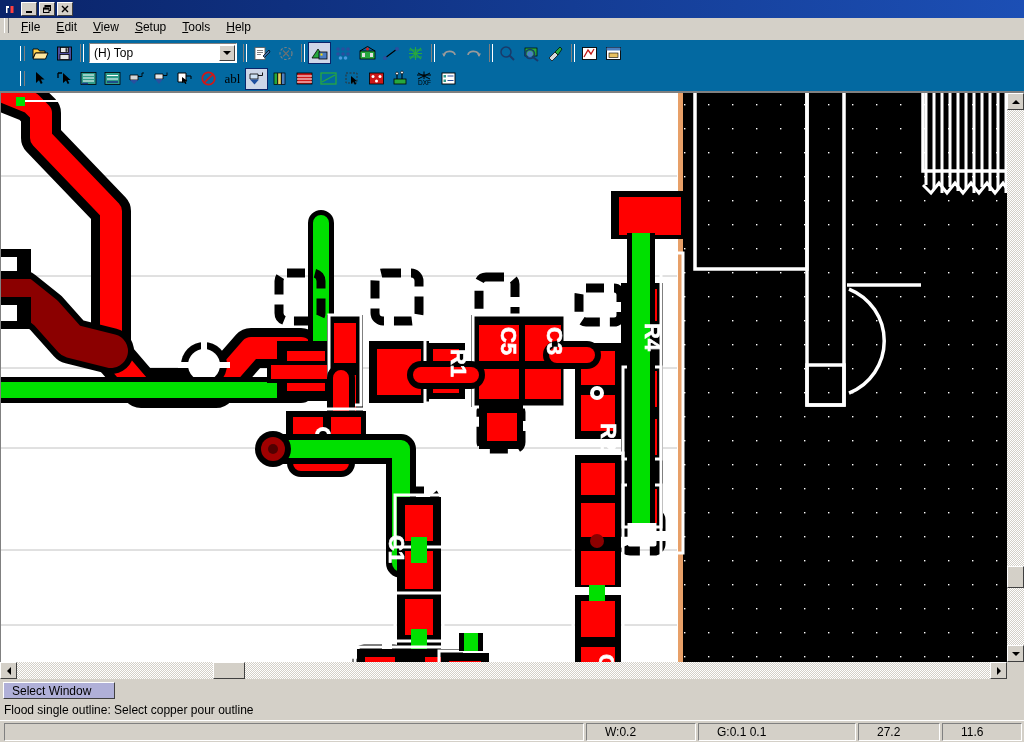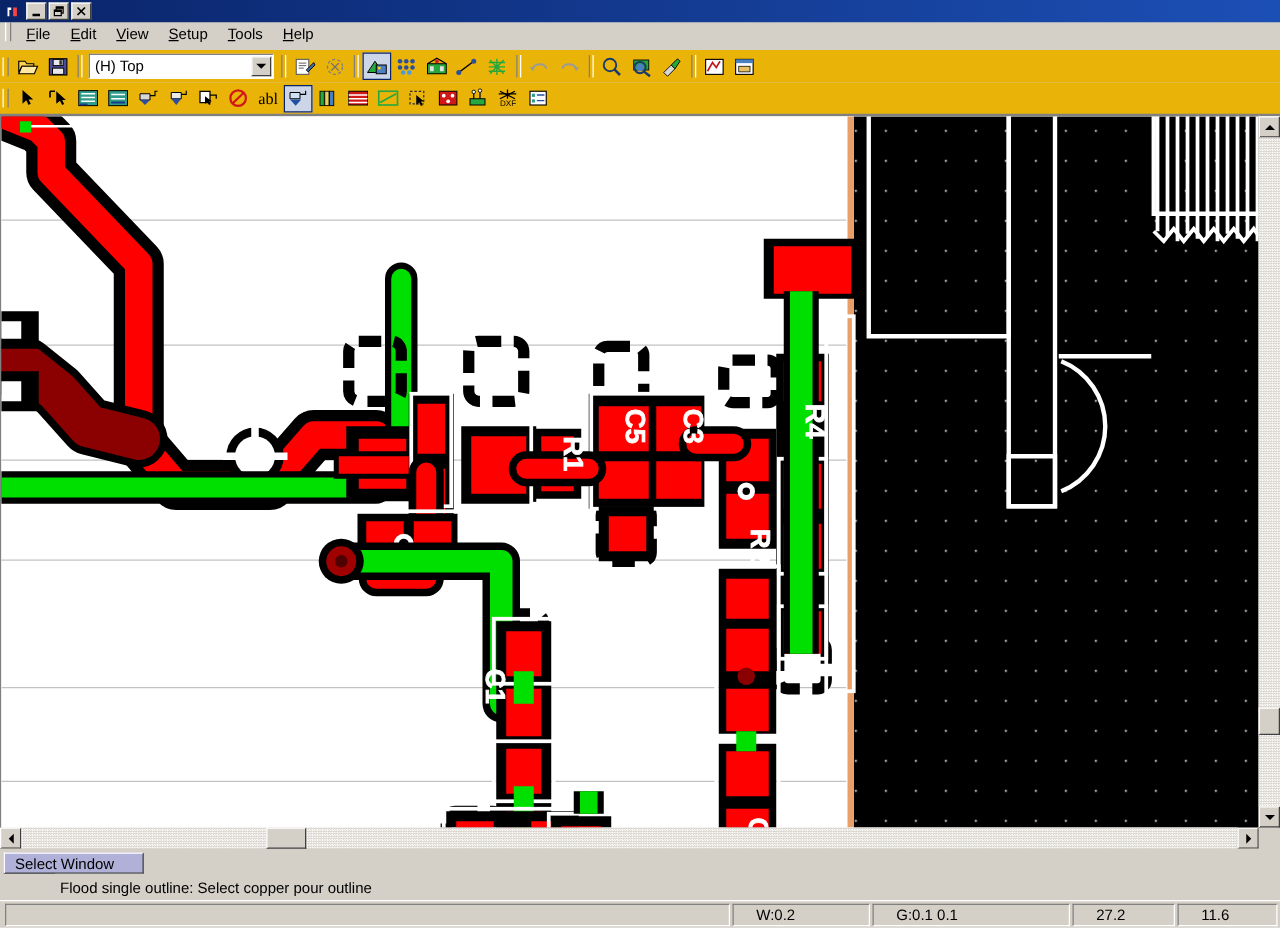--- a/index.html
+++ b/index.html
@@ -81,24 +81,24 @@
     padding: 2px 8px 3px 8px;
     font-size: 12px;
     color: #000;
     white-space: nowrap;
     font-family: "Liberation Sans", sans-serif;
   }
   .menu-item u { text-decoration: underline; }
 
   
   .toolbar {
-    background: #eab308;
+    background: #0369a1;
     display: flex; align-items: center;
     flex: none;
-    padding-left: 0;
+    padding-left: 18px;
   }
   .tb1 { height: 26px; }
   .tb2 { height: 25px; border-bottom: 1px solid #808080; }
   .tbtn {
     width: 23px; height: 22px;
     display: flex; align-items: center; justify-content: center;
     margin-right: 1px;
     border: 1px solid transparent;
     flex: none;
     box-sizing: border-box;
@@ -240,21 +240,20 @@
 
   
   .msgline {
     height: 21px;
     background: #d4d0c8;
     display: flex; align-items: center;
     padding-left: 4px;
     font-size: 12px; color: #000;
     flex: none;
     font-family: "Liberation Sans", sans-serif;
-    margin-left: 44px;
   }
   .statusbar {
     height: 22px;
     background: #d4d0c8;
     display: flex; align-items: center;
     flex: none;
     border-top: 1px solid #ffffff;
     padding: 2px 2px 2px 4px;
     box-sizing: border-box;
     gap: 2px;

